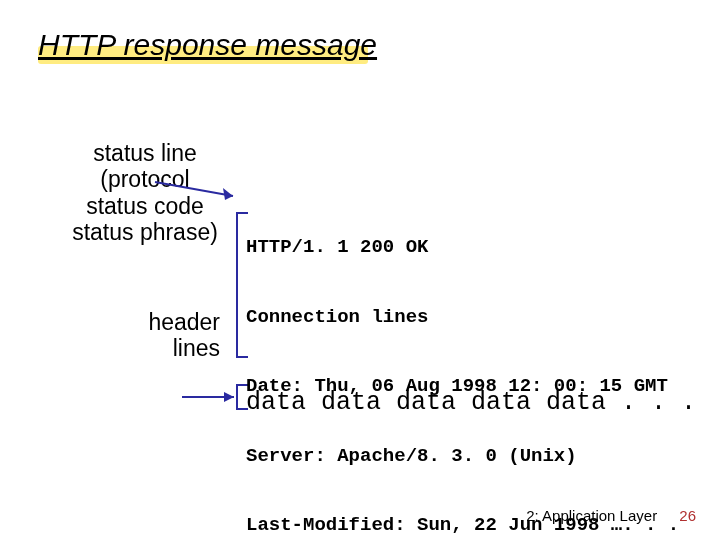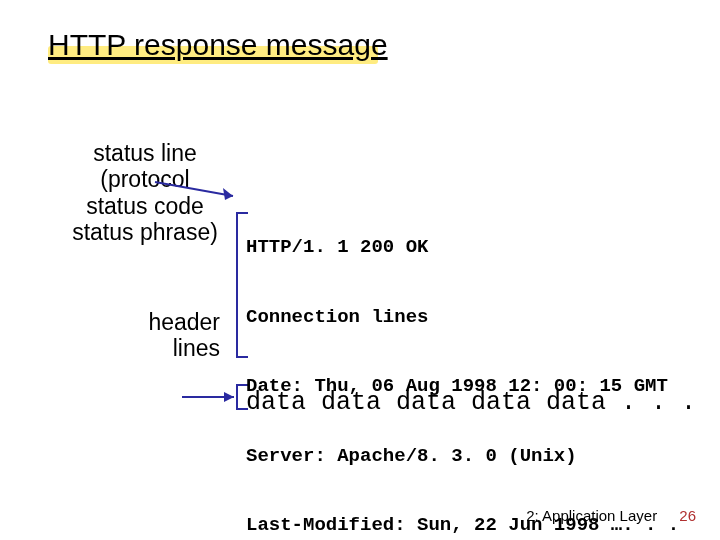--- a/index.html
+++ b/index.html
@@ -12,22 +12,23 @@
     color: #000;
     position: relative;
   }
   .slide {
     position: relative;
     width: 720px;
     height: 540px;
   }
   .title-wrap {
     position: absolute;
-    left: 48px;
+    left: 38px;
     top: 28px;
+    font-style: italic;
   }
   .title-hl {
     position: absolute;
     left: 0;
     top: 18px;
     width: 330px;
     height: 18px;
     background: #ffe96b;
     opacity: 0.85;
     border-radius: 3px;

